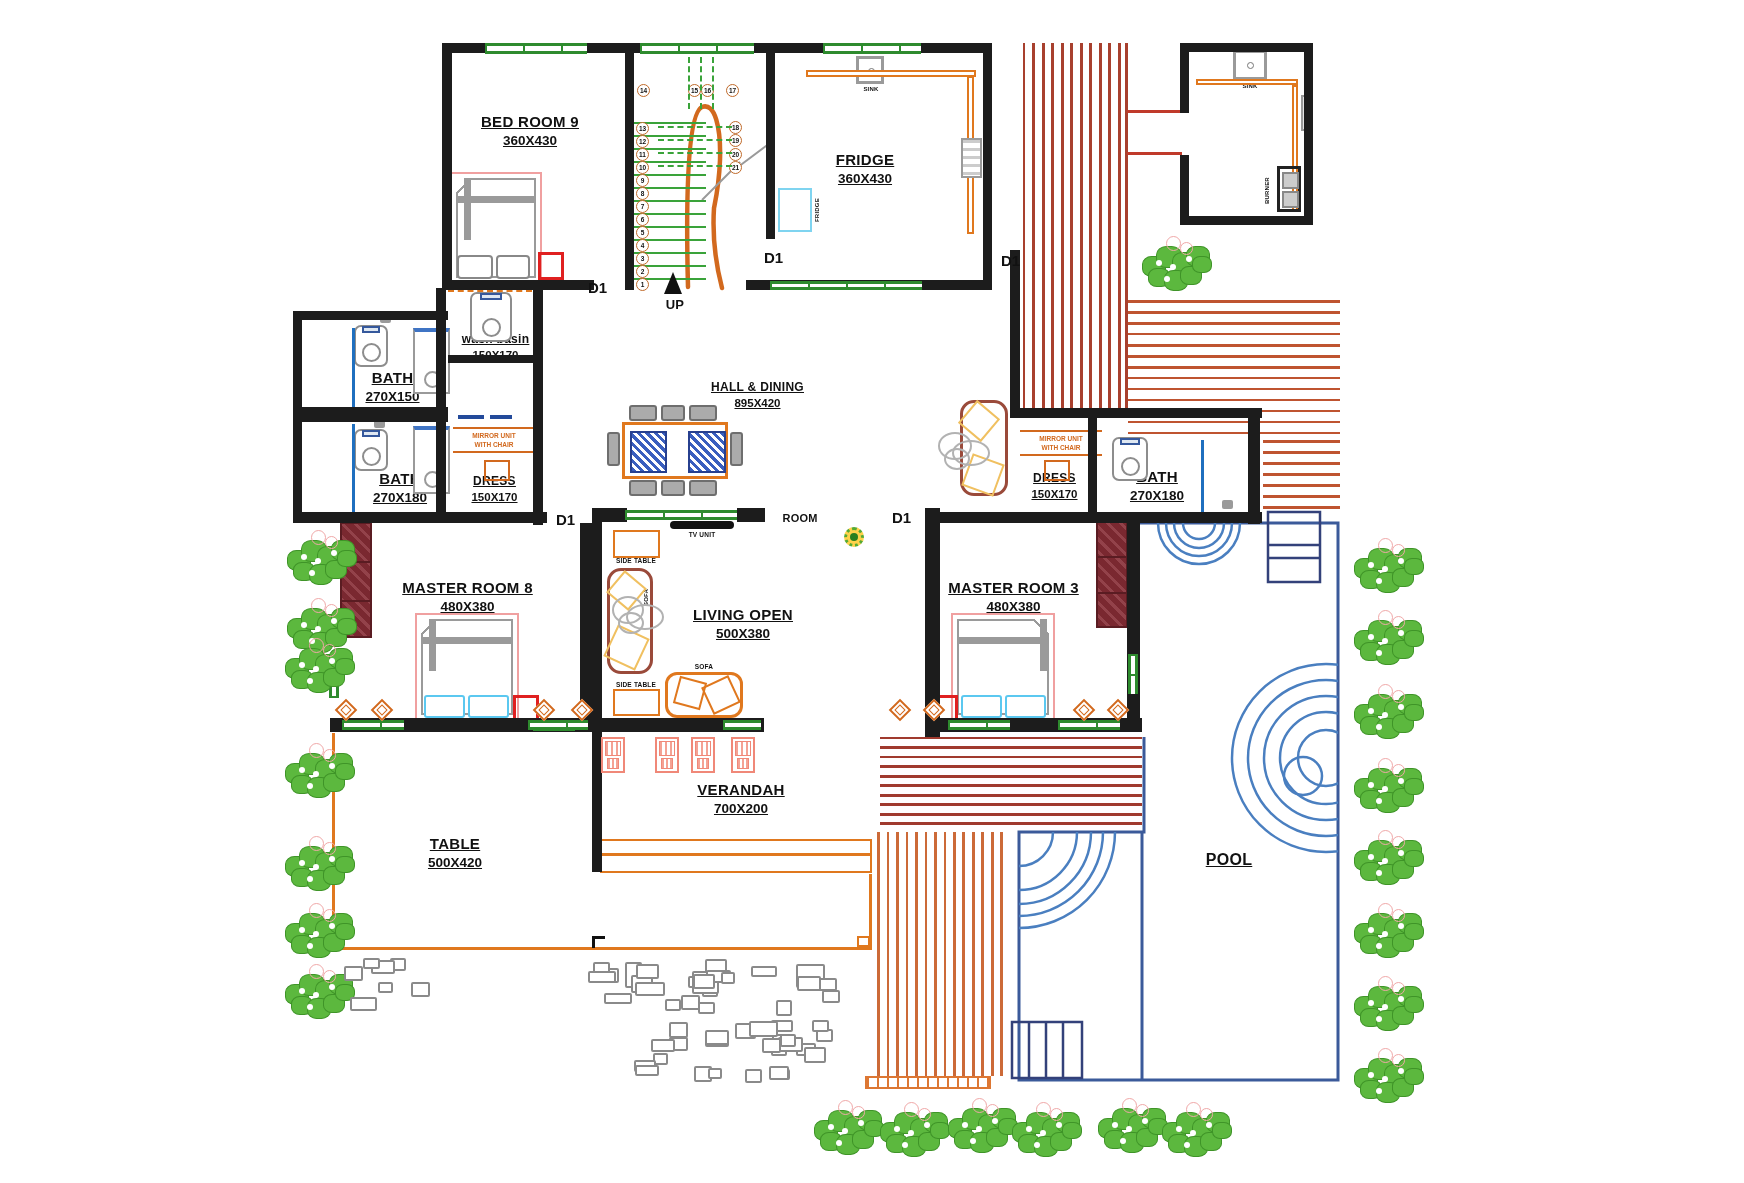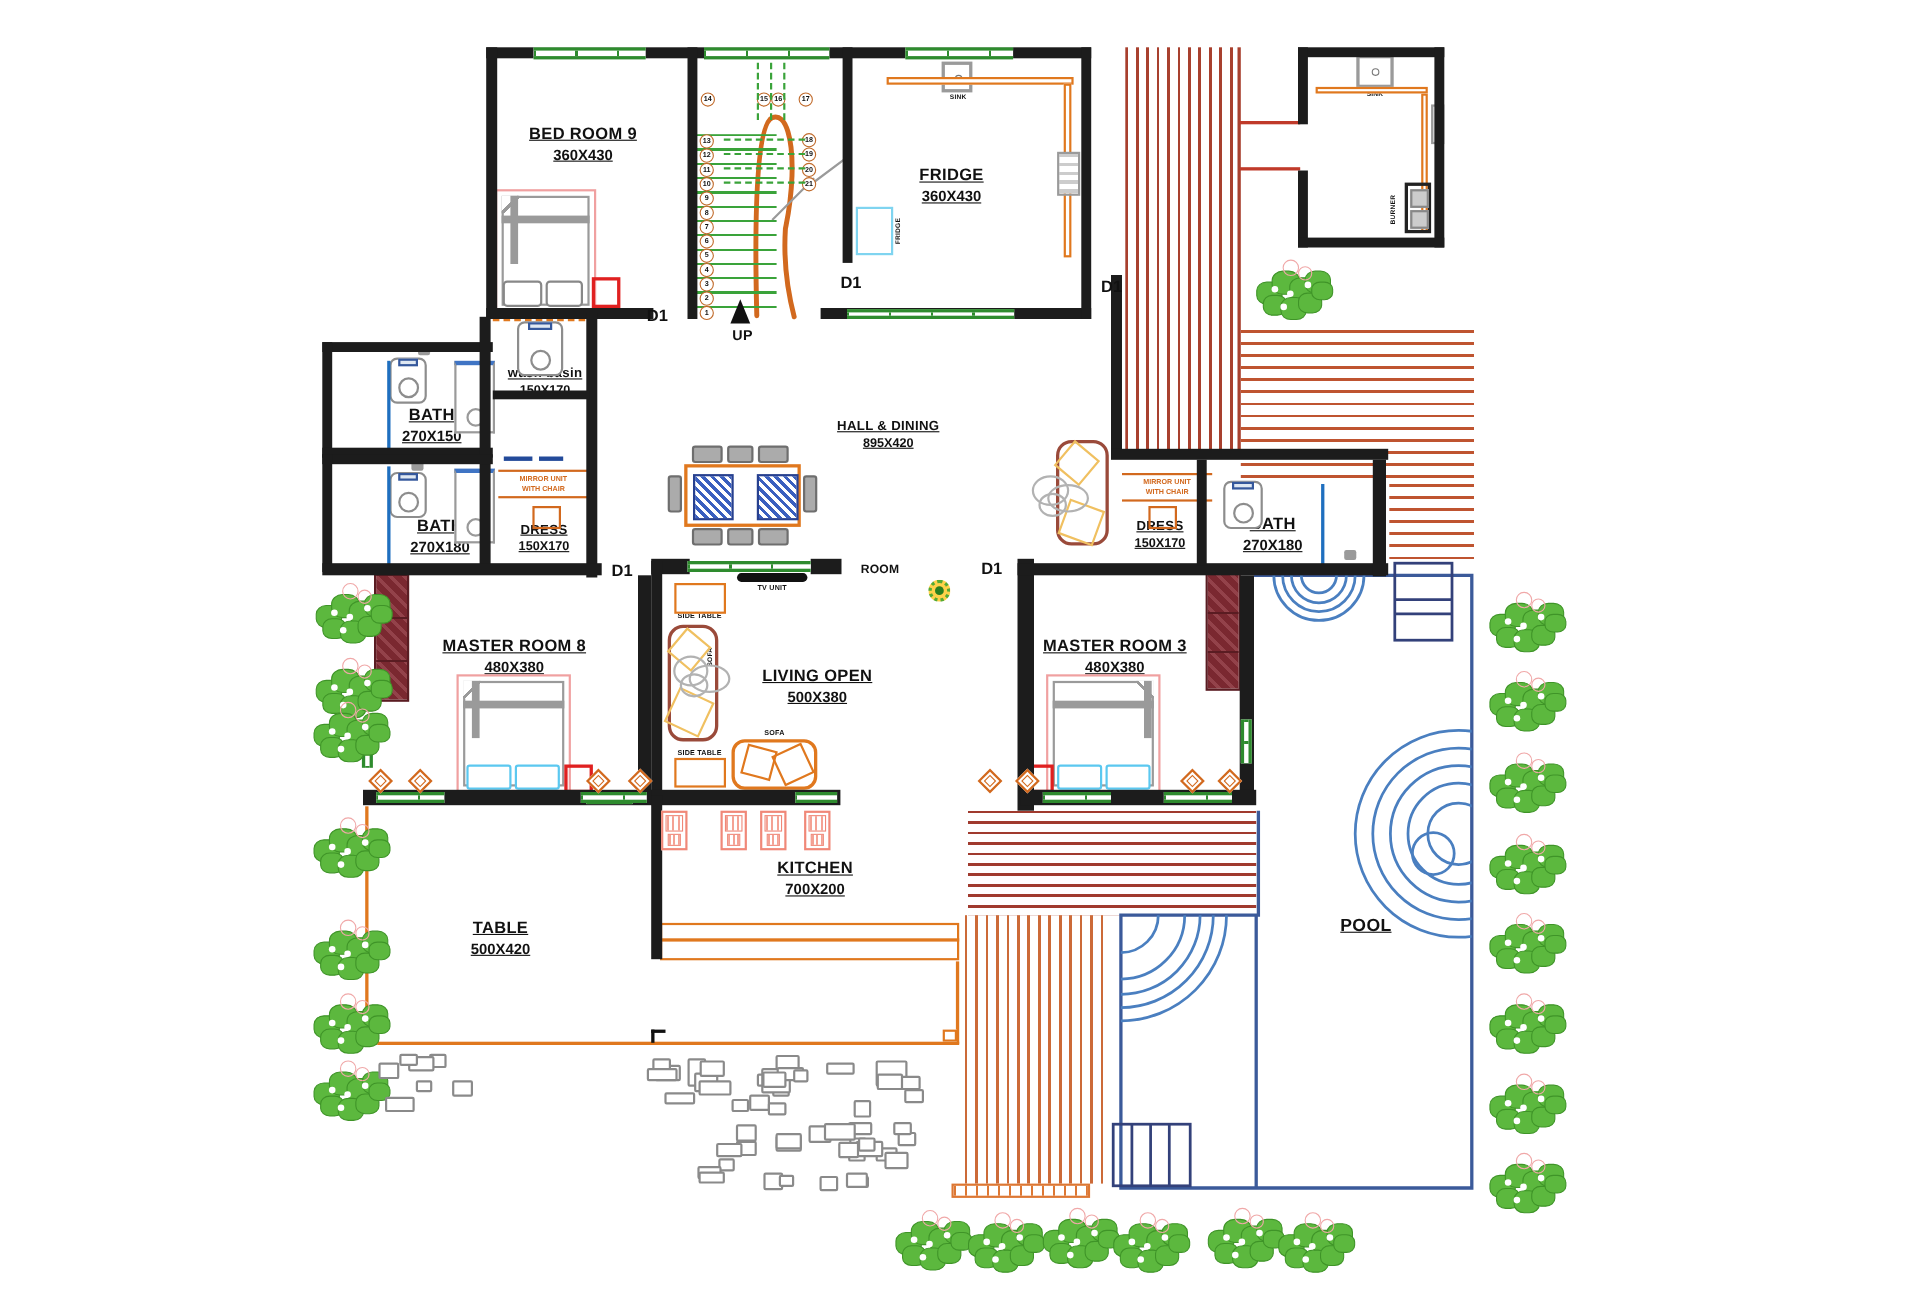--- a/index.html
+++ b/index.html
@@ -128,21 +128,21 @@
     <span class="rdim">150X170</span>
     </div>
   <div class="rlabel" style="left:330px;top:469px;width:140px;">
     <span class="rname">BATH</span>
     <span class="rdim">270X180</span>
     </div>
   <div class="rlabel sm" style="left:452px;top:474px;width:85px;">
     <span class="rname">DRESS</span>
     <span class="rdim">150X170</span>
     </div>
-  <div class="rlabel sm" style="left:740px;top:380px;width:135px;">
+  <div class="rlabel sm" style="left:690px;top:380px;width:135px;">
     <span class="rname">HALL &amp; DINING</span>
     <span class="rdim">895X420</span>
     </div>
   <div class="rlabel" style="left:668px;top:605px;width:150px;">
     <span class="rname">LIVING OPEN</span>
     <span class="rdim">500X380</span>
     </div>
   <div class="rlabel" style="left:390px;top:578px;width:155px;">
     <span class="rname">MASTER ROOM 8</span>
     <span class="rdim">480X380</span>
@@ -153,28 +153,28 @@
     </div>
   <div class="rlabel sm" style="left:1012px;top:471px;width:85px;">
     <span class="rname">DRESS</span>
     <span class="rdim">150X170</span>
     </div>
   <div class="rlabel" style="left:1092px;top:467px;width:130px;">
     <span class="rname">BATH</span>
     <span class="rdim">270X180</span>
     </div>
   <div class="rlabel" style="left:682px;top:780px;width:118px;">
-    <span class="rname">KITCHEN</span>
+    <span class="rname">VERANDAH</span>
     <span class="rdim">700X200</span>
     </div>
   <div class="rlabel" style="left:395px;top:834px;width:120px;">
     <span class="rname">TABLE</span>
     <span class="rdim">500X420</span>
     </div>
-  <div class="rlabel" style="left:1193px;top:832px;width:72px;text-align:right;">
+  <div class="rlabel" style="left:1193px;top:850px;width:72px;">
     <span class="rname" style="font-size:16px;">POOL</span>
     </div>
 
   <div class="tlabel" style="left:777px;top:511px;width:46px;font-size:11px;">ROOM</div>
   <div class="tlabel" style="left:670px;top:531px;width:64px;">TV UNIT</div>
   <div class="tlabel" style="left:606px;top:557px;width:60px;">SIDE TABLE</div>
   <div class="tlabel" style="left:606px;top:681px;width:60px;">SIDE TABLE</div>
   <div class="tlabel" style="left:676px;top:663px;width:56px;">SOFA</div>
   <div class="tlabel vtext" style="left:643px;top:576px;height:42px;font-size:6px;">SOFA</div>
   <div class="tlabel vtext" style="left:663px;top:414px;height:68px;">DINING TABLE

